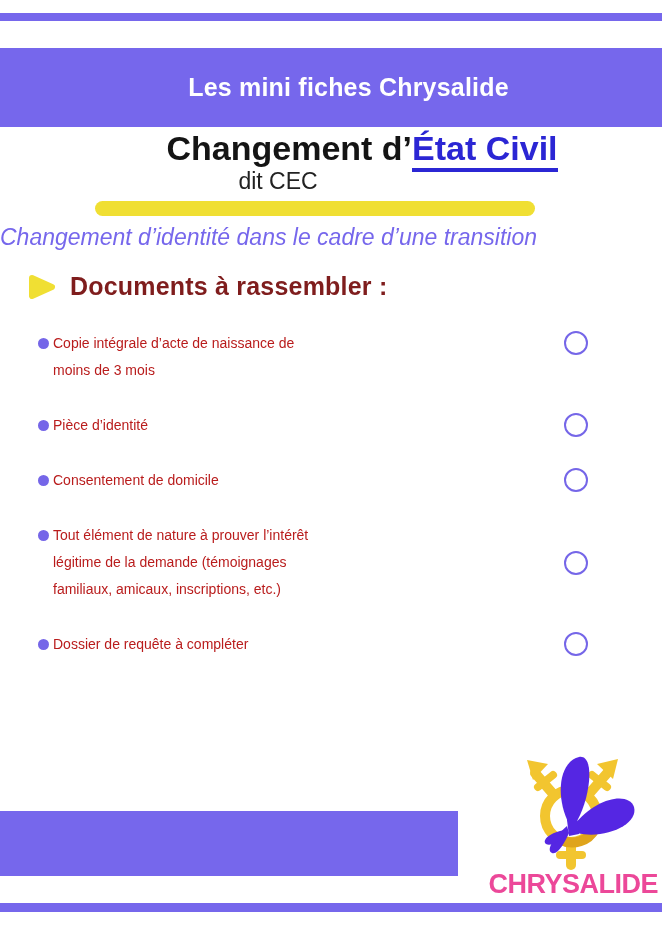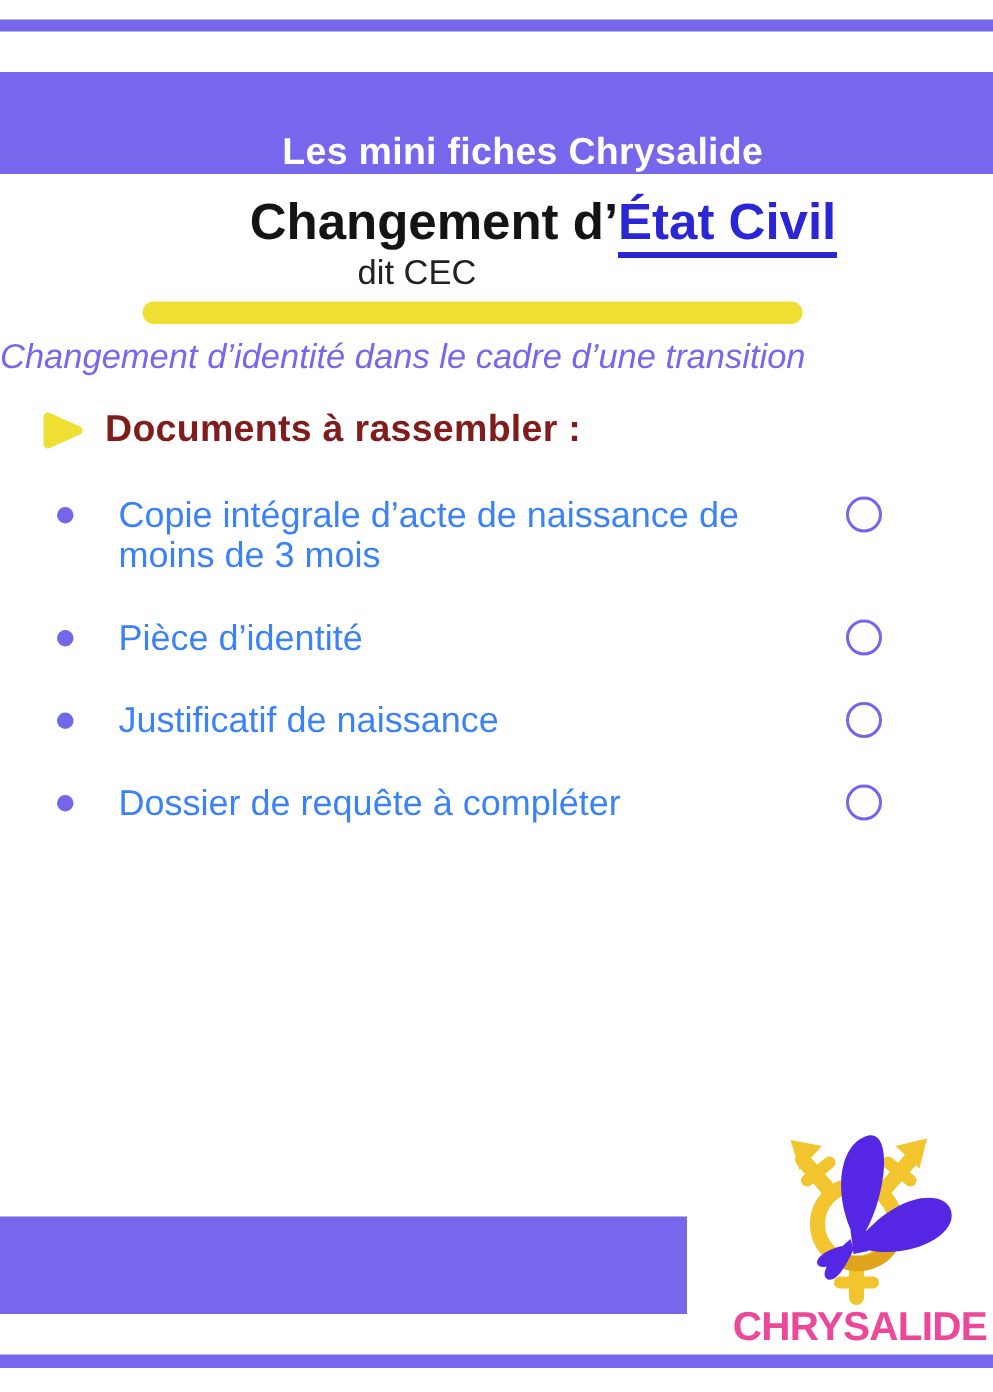--- a/index.html
+++ b/index.html
@@ -11,23 +11,23 @@
     background:#ffffff;
     font-family:"Liberation Sans", sans-serif;
     color:#1d1d1d;
     overflow:hidden;
   }
   .strip { position:absolute; left:0; width:662px; background:#7667EC; }
   .strip-top { top:13px; height:8px; }
   .strip-bottom { top:903px; height:9px; }
 
   .banner {
-    position:absolute; top:48px; left:0; width:662px; height:68px;
+    position:absolute; top:48px; left:0; width:662px; height:79px;
     background:#7667EC;
-    display:flex; align-items:flex-end; justify-content:center;padding-left:35px;
+    display:flex; align-items:center; justify-content:center;padding-left:35px;
   }
   .banner-title {
     color:#ffffff; font-size:25px; font-weight:800; letter-spacing:0.2px;
   }
 
   .heading {
     position:absolute; top:128px; left:0; width:662px;
     text-align:center; font-size:34px; font-weight:800; line-height:40px;
     color:#141414;
     margin-left:31px;
@@ -66,24 +66,24 @@
     display:flex; align-items:flex-start;
     margin-bottom:28px;
   }
   .bullet {
     flex:0 0 auto;
     width:11px; height:11px; border-radius:50%;
     background:#7566E8; margin-top:8px;
   }
   .check-label {
     flex:1 1 auto;
-    margin-left:30px;
-    font-size:24px; line-height:27px;
+    margin-left:4px;
+    font-size:14px; line-height:27px;
     white-space:pre-line;
-    color:#3b82f6;
+    color:#b91c1c;
   }
   .check-circle {
     flex:0 0 auto;
     width:24px; height:24px; border-radius:50%;
     border:2px solid #7566E8;
     background:transparent;
     margin-top:1px;
     cursor:pointer;
   }
   .check-row.center-box .check-circle { align-self:center; margin-top:0; }
@@ -136,25 +136,32 @@
     </div>
 
     <div class="check-row">
       <span class="bullet"></span>
       <span class="check-label">Pièce d’identité</span>
       <span class="check-circle"></span>
     </div>
 
     <div class="check-row">
       <span class="bullet"></span>
-      <span class="check-label">Justificatif de naissance</span>
-      <span class="check-circle"></span>
-    </div>
-
-
+      <span class="check-label">Consentement de domicile</span>
+      <span class="check-circle"></span>
+    </div>
+
+
+    <div class="check-row center-box">
+      <span class="bullet"></span>
+      <span class="check-label">Tout élément de nature à prouver l’intérêt
+légitime de la demande (témoignages
+familiaux, amicaux,  inscriptions, etc.)</span>
+      <span class="check-circle"></span>
+    </div>
 
     <div class="check-row">
       <span class="bullet"></span>
       <span class="check-label">Dossier de requête à compléter</span>
       <span class="check-circle"></span>
     </div>
 
   </div>
 
   <div class="footer-block"></div>

